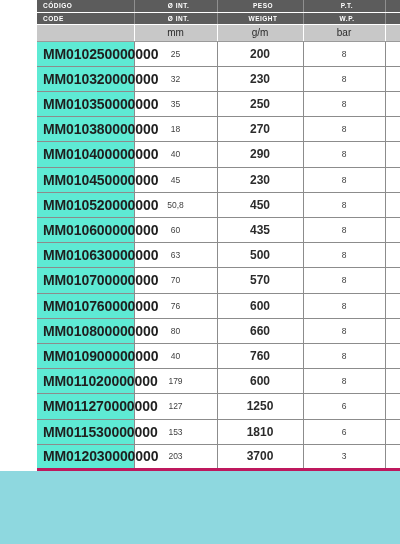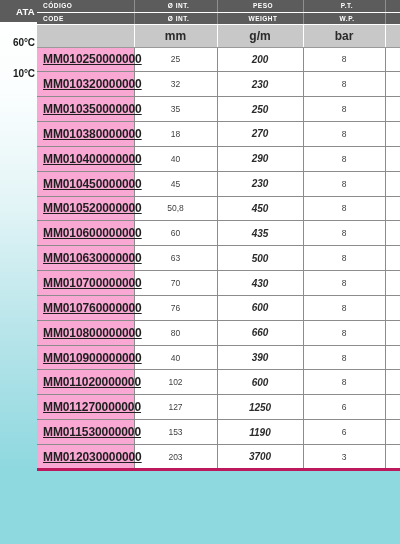--- a/index.html
+++ b/index.html
@@ -137,23 +137,23 @@
     white-space: nowrap;
   }
   tr.hdr-es th.col-code,
   tr.hdr-en th.col-code { text-align: left; }
 
   tr.hdr-en th { border-bottom: 1px solid #ffffff; }
 
   tr.hdr-unit th {
     background: #c8c8c8;
     color: #2b2b2b;
-    font-size: 12px;
-    font-weight: bold;
-    height: 23px;
+    font-size: 10px;
+    font-weight: normal;
+    height: 17px;
     padding: 0;
     border-right: 1px solid #ffffff;
     border-bottom: 1px solid #9a9a9a;
     text-align: center;
     vertical-align: middle;
     white-space: nowrap;
   }
   tr.hdr-unit th.col-code { background: #c8c8c8; }
 
   
@@ -165,57 +165,49 @@
     font-size: 8.5px;
     color: #3f3f3f;
     text-align: center;
     vertical-align: middle;
     background: #ffffff;
     white-space: nowrap;
     padding: 0;
   }
 
   td.cell-code {
-    background: #f9a8d4;
+    background: #5eead4;
     color: #1f1f1f;
     font-weight: bold;
-    font-size: 12px;
+    font-size: 14px;
     text-align: left;
     padding-left: 6px;
     letter-spacing: -.1px;
     border-right: 1px solid #8c8c8c;
-    text-decoration: underline;
   }
 
   td.cell-weight {
     font-weight: bold;
     color: #2b2b2b;
-    font-size: 10px;
-    font-style: italic;
+    font-size: 12px;
   }
 
   td.cell-extra { border-right: none; }
 
   tbody tr:last-child td { border-bottom: 3px solid #be185d; }
 </style>
 </head>
 <body>
 
 <div id="page">
 
   <div id="bottom-band">
     <div id="bottom-band-inner"></div>
   </div>
 
-  <div id="side-panel">
-    <div id="side-header">ATA</div>
-    <div class="side-temp" id="side-temp-1">60°C</div>
-    <div class="side-temp" id="side-temp-2">10°C</div>
-    <div id="side-footnote">y</div>
-  </div>
 
   <div id="table-wrap">
     <table>
       <colgroup>
         <col class="c-code">
         <col class="c-dint">
         <col class="c-peso">
         <col class="c-pt">
         <col class="c-extra">
       </colgroup>
@@ -302,63 +294,63 @@
           <tr>
             <td class="cell-code">MM010630000000</td>
             <td class="cell-dint">63</td>
             <td class="cell-weight">500</td>
             <td class="cell-wp">8</td>
             <td class="cell-extra"></td>
           </tr>
           <tr>
             <td class="cell-code">MM010700000000</td>
             <td class="cell-dint">70</td>
-            <td class="cell-weight">430</td>
+            <td class="cell-weight">570</td>
             <td class="cell-wp">8</td>
             <td class="cell-extra"></td>
           </tr>
           <tr>
             <td class="cell-code">MM010760000000</td>
             <td class="cell-dint">76</td>
             <td class="cell-weight">600</td>
             <td class="cell-wp">8</td>
             <td class="cell-extra"></td>
           </tr>
           <tr>
             <td class="cell-code">MM010800000000</td>
             <td class="cell-dint">80</td>
             <td class="cell-weight">660</td>
             <td class="cell-wp">8</td>
             <td class="cell-extra"></td>
           </tr>
           <tr>
             <td class="cell-code">MM010900000000</td>
             <td class="cell-dint">40</td>
-            <td class="cell-weight">390</td>
+            <td class="cell-weight">760</td>
             <td class="cell-wp">8</td>
             <td class="cell-extra"></td>
           </tr>
           <tr>
             <td class="cell-code">MM011020000000</td>
-            <td class="cell-dint">102</td>
+            <td class="cell-dint">179</td>
             <td class="cell-weight">600</td>
             <td class="cell-wp">8</td>
             <td class="cell-extra"></td>
           </tr>
           <tr>
             <td class="cell-code">MM011270000000</td>
             <td class="cell-dint">127</td>
             <td class="cell-weight">1250</td>
             <td class="cell-wp">6</td>
             <td class="cell-extra"></td>
           </tr>
           <tr>
             <td class="cell-code">MM011530000000</td>
             <td class="cell-dint">153</td>
-            <td class="cell-weight">1190</td>
+            <td class="cell-weight">1810</td>
             <td class="cell-wp">6</td>
             <td class="cell-extra"></td>
           </tr>
           <tr>
             <td class="cell-code">MM012030000000</td>
             <td class="cell-dint">203</td>
             <td class="cell-weight">3700</td>
             <td class="cell-wp">3</td>
             <td class="cell-extra"></td>
           </tr>

